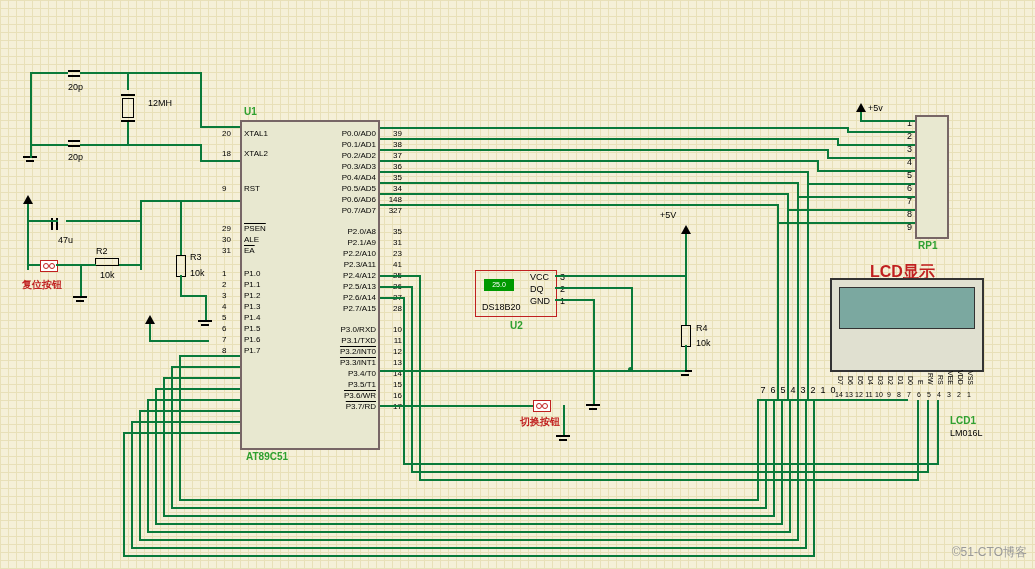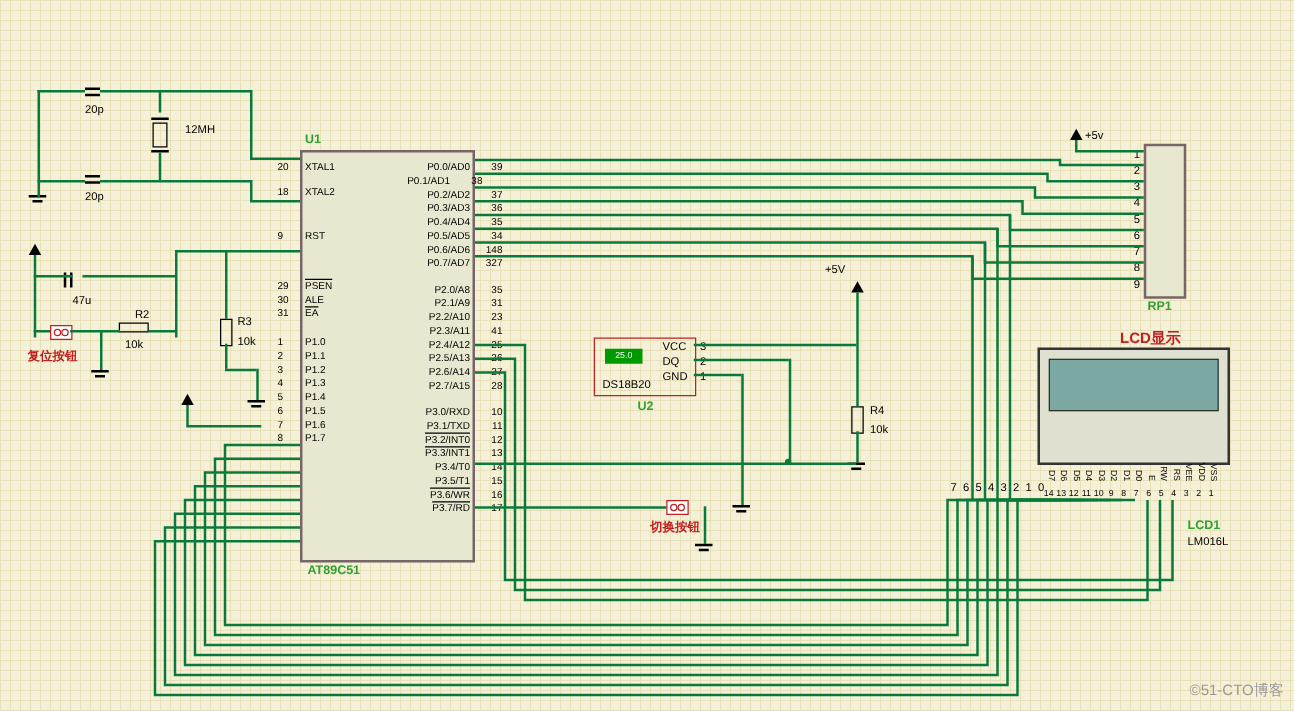--- a/index.html
+++ b/index.html
@@ -52,21 +52,21 @@
       <div class="pin" style="position:absolute;top:151px;left:0"><span style="position:absolute;left:-22px">2</span>P1.1</div>
       <div class="pin" style="position:absolute;top:162px;left:0"><span style="position:absolute;left:-22px">3</span>P1.2</div>
       <div class="pin" style="position:absolute;top:173px;left:0"><span style="position:absolute;left:-22px">4</span>P1.3</div>
       <div class="pin" style="position:absolute;top:184px;left:0"><span style="position:absolute;left:-22px">5</span>P1.4</div>
       <div class="pin" style="position:absolute;top:195px;left:0"><span style="position:absolute;left:-22px">6</span>P1.5</div>
       <div class="pin" style="position:absolute;top:206px;left:0"><span style="position:absolute;left:-22px">7</span>P1.6</div>
       <div class="pin" style="position:absolute;top:217px;left:0"><span style="position:absolute;left:-22px">8</span>P1.7</div>
     </div>
   <div id="u1-right" style="position:absolute;right:2px;top:6px;text-align:right">
       <div class="pin" style="position:absolute;top:0px;right:0">P0.0/AD0<span style="position:absolute;right:-26px">39</span></div>
-      <div class="pin" style="position:absolute;top:11px;right:16px">P0.1/AD1<span style="position:absolute;right:-26px">38</span></div>
+      <div class="pin" style="position:absolute;top:11px;right:0">P0.1/AD1<span style="position:absolute;right:-26px">38</span></div>
       <div class="pin" style="position:absolute;top:22px;right:0">P0.2/AD2<span style="position:absolute;right:-26px">37</span></div>
       <div class="pin" style="position:absolute;top:33px;right:0">P0.3/AD3<span style="position:absolute;right:-26px">36</span></div>
       <div class="pin" style="position:absolute;top:44px;right:0">P0.4/AD4<span style="position:absolute;right:-26px">35</span></div>
       <div class="pin" style="position:absolute;top:55px;right:0">P0.5/AD5<span style="position:absolute;right:-26px">34</span></div>
       <div class="pin" style="position:absolute;top:66px;right:0">P0.6/AD6<span style="position:absolute;right:-26px">148</span></div>
       <div class="pin" style="position:absolute;top:77px;right:0">P0.7/AD7<span style="position:absolute;right:-26px">327</span></div>
       <div class="pin" style="position:absolute;top:98px;right:0">P2.0/A8<span style="position:absolute;right:-26px">35</span></div>
       <div class="pin" style="position:absolute;top:109px;right:0">P2.1/A9<span style="position:absolute;right:-26px">31</span></div>
       <div class="pin" style="position:absolute;top:120px;right:0">P2.2/A10<span style="position:absolute;right:-26px">23</span></div>
       <div class="pin" style="position:absolute;top:131px;right:0">P2.3/A11<span style="position:absolute;right:-26px">41</span></div>
@@ -106,21 +106,21 @@
 <div class="gnd" style="left:23px;top:156px"></div>
 <div class="wire wirev" style="left:30px;top:144px;height:14px"></div>
 
 <div class="lbl" style="position:absolute;left:22px;top:278px;color:#c02020">复位按钮</div>
 <div class="arrow" style="left:23px;top:195px"></div>
 <div class="wire wirev" style="left:27px;top:204px;height:16px"></div>
 <div class="cap" style="left:58px;top:218px;transform:rotate(90deg)"></div>
 <div class="chlbl" style="position:absolute;left:58px;top:235px">47u</div>
 <div class="btn" style="left:40px;top:260px"></div>
 <div class="comp hres" style="left:95px;top:258px;border:1.5px solid #000;width:24px;height:8px"></div>
-<div class="chlbl" style="position:absolute;left:108px;top:246px">R2</div>
+<div class="chlbl" style="position:absolute;left:96px;top:246px">R2</div>
 <div class="chlbl" style="position:absolute;left:100px;top:270px">10k</div>
 <div class="wire wireh" style="left:27px;top:220px;width:31px"></div>
 <div class="wire wireh" style="left:66px;top:220px;width:74px"></div>
 <div class="wire wirev" style="left:140px;top:200px;height:70px"></div>
 <div class="wire wireh" style="left:140px;top:200px;width:100px"></div>
 <div class="res" style="left:176px;top:255px"></div>
 <div class="chlbl" style="position:absolute;left:190px;top:252px">R3</div>
 <div class="chlbl" style="position:absolute;left:190px;top:268px">10k</div>
 <div class="wire wirev" style="left:180px;top:200px;height:55px"></div>
 <div class="wire wirev" style="left:180px;top:275px;height:20px"></div>
@@ -186,21 +186,21 @@
     <div style="height:13px;text-align:right;width:12px">6</div>
     <div style="height:13px;text-align:right;width:12px">7</div>
     <div style="height:13px;text-align:right;width:12px">8</div>
     <div style="height:13px;text-align:right;width:12px">9</div>
   </div>
 <div class="arrow" style="left:856px;top:103px"></div>
 <div class="chlbl" style="position:absolute;left:868px;top:103px">+5v</div>
 <div class="wire wirev" style="left:860px;top:112px;height:8px"></div>
 <div class="wire wireh" style="left:860px;top:120px;width:55px"></div>
 
-<div class="rlbl" style="position:absolute;left:896px;top:262px;font-size:12px">LCD显示</div>
+<div class="rlbl" style="position:absolute;left:870px;top:262px;font-size:16px">LCD显示</div>
 <div class="lcdbox" style="left:830px;top:278px">
   <div class="lcdscr"></div>
 </div>
 <div class="lbl" style="position:absolute;left:950px;top:415px">LCD1</div>
 <div class="chlbl" style="position:absolute;left:950px;top:428px">LM016L</div>
 <div id="lcd-pins" style="position:absolute;left:834px;top:370px;width:146px" class="chlbl">
     <div><div style="display:inline-block;width:10px;text-align:center;font-size:7px;writing-mode:vertical-rl">D7</div><div style="display:inline-block;width:10px;text-align:center;font-size:7px;writing-mode:vertical-rl">D6</div><div style="display:inline-block;width:10px;text-align:center;font-size:7px;writing-mode:vertical-rl">D5</div><div style="display:inline-block;width:10px;text-align:center;font-size:7px;writing-mode:vertical-rl">D4</div><div style="display:inline-block;width:10px;text-align:center;font-size:7px;writing-mode:vertical-rl">D3</div><div style="display:inline-block;width:10px;text-align:center;font-size:7px;writing-mode:vertical-rl">D2</div><div style="display:inline-block;width:10px;text-align:center;font-size:7px;writing-mode:vertical-rl">D1</div><div style="display:inline-block;width:10px;text-align:center;font-size:7px;writing-mode:vertical-rl">D0</div><div style="display:inline-block;width:10px;text-align:center;font-size:7px;writing-mode:vertical-rl">E</div><div style="display:inline-block;width:10px;text-align:center;font-size:7px;writing-mode:vertical-rl">RW</div><div style="display:inline-block;width:10px;text-align:center;font-size:7px;writing-mode:vertical-rl">RS</div><div style="display:inline-block;width:10px;text-align:center;font-size:7px;writing-mode:vertical-rl">VEE</div><div style="display:inline-block;width:10px;text-align:center;font-size:7px;writing-mode:vertical-rl">VDD</div><div style="display:inline-block;width:10px;text-align:center;font-size:7px;writing-mode:vertical-rl">VSS</div></div>
     <div style="margin-top:2px"><div style="display:inline-block;width:10px;text-align:center;font-size:7px">14</div><div style="display:inline-block;width:10px;text-align:center;font-size:7px">13</div><div style="display:inline-block;width:10px;text-align:center;font-size:7px">12</div><div style="display:inline-block;width:10px;text-align:center;font-size:7px">11</div><div style="display:inline-block;width:10px;text-align:center;font-size:7px">10</div><div style="display:inline-block;width:10px;text-align:center;font-size:7px">9</div><div style="display:inline-block;width:10px;text-align:center;font-size:7px">8</div><div style="display:inline-block;width:10px;text-align:center;font-size:7px">7</div><div style="display:inline-block;width:10px;text-align:center;font-size:7px">6</div><div style="display:inline-block;width:10px;text-align:center;font-size:7px">5</div><div style="display:inline-block;width:10px;text-align:center;font-size:7px">4</div><div style="display:inline-block;width:10px;text-align:center;font-size:7px">3</div><div style="display:inline-block;width:10px;text-align:center;font-size:7px">2</div><div style="display:inline-block;width:10px;text-align:center;font-size:7px">1</div></div>
   </div>
 

